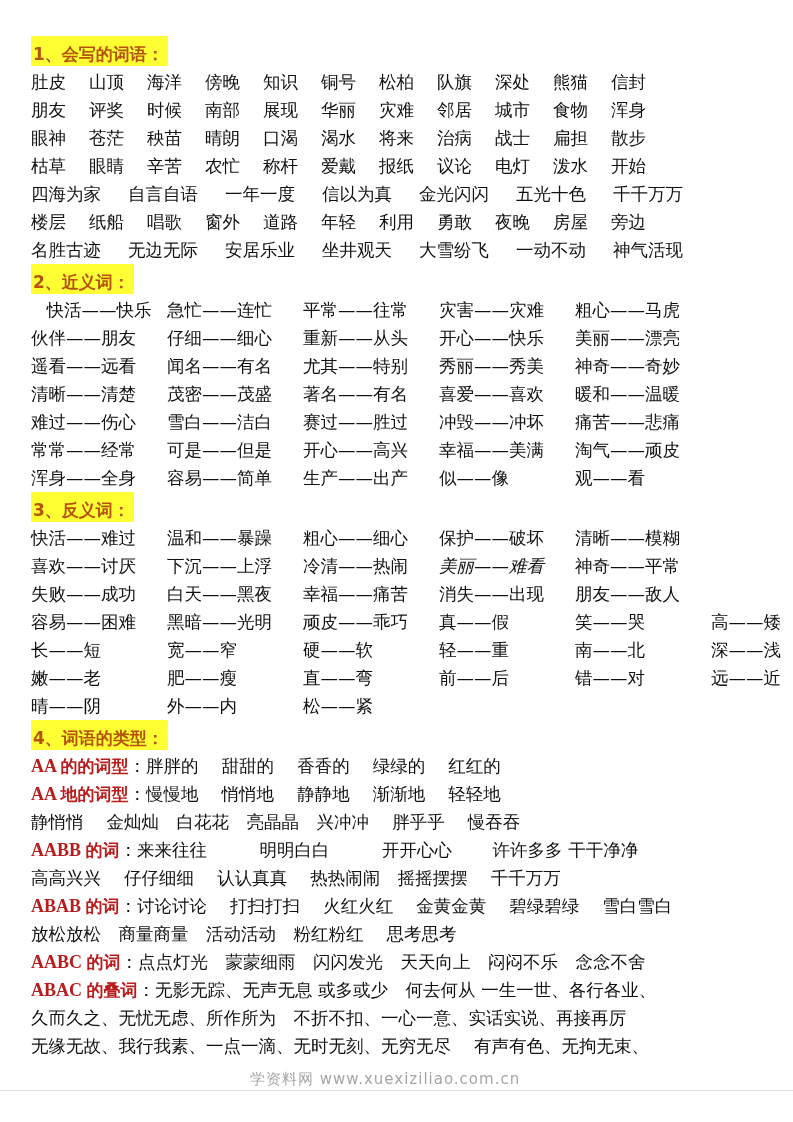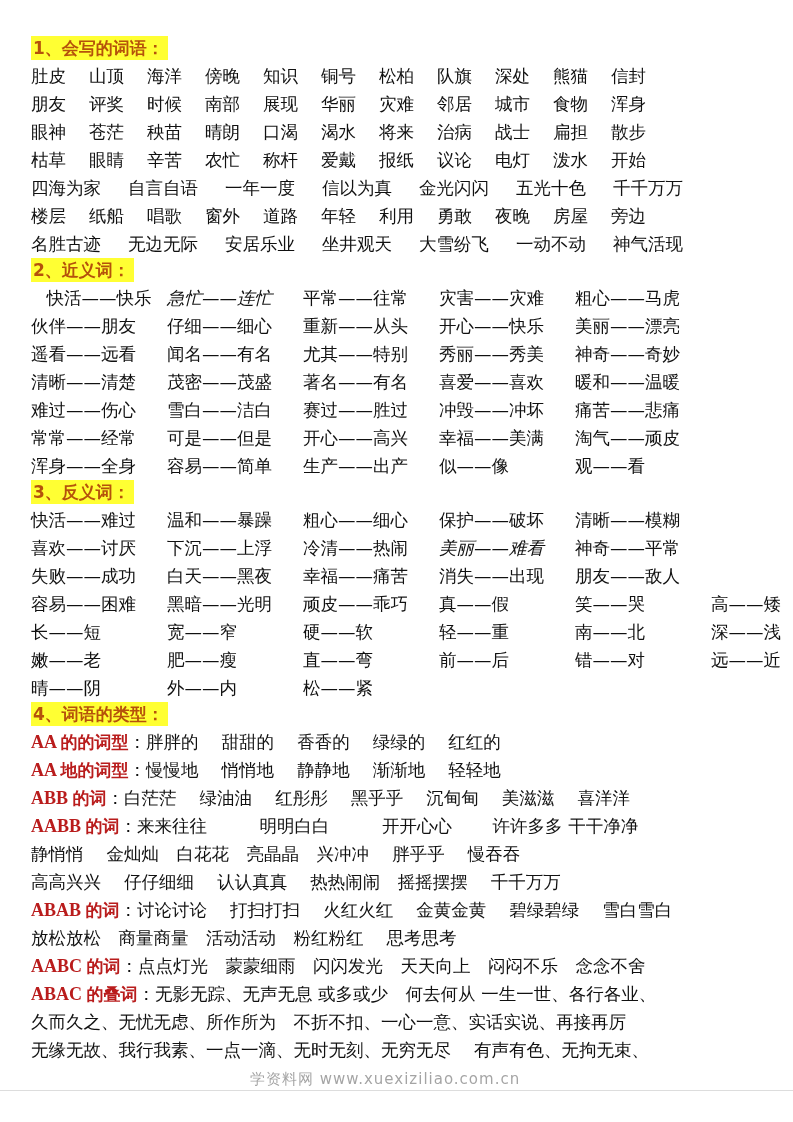--- a/index.html
+++ b/index.html
@@ -3,21 +3,21 @@
 <meta charset="utf-8">
 <style>
   html, body { margin: 0; padding: 0; background: #ffffff; }
   body {
     width: 793px; height: 1122px; overflow: hidden; position: relative;
     font-family: "DejaVu Sans", sans-serif; color: #111;
   }
   .page { position: absolute; left: 31px; top: 36px; width: 760px; }
   .heading {
     display: inline-block; background: #ffff33; color: #b5520b;
-    font-weight: bold; font-size: 17px; line-height: 22px; padding: 1px 4px 1px 2px;
+    font-weight: bold; font-size: 17px; line-height: 22px; padding: 7px 4px 1px 2px;
     margin: 0 0 2px 0;
   }
   .row { height: 28px; line-height: 28px; font-size: 17.5px; white-space: nowrap; font-weight: 500; }
   .row span.w { display: inline-block; }
   .sec1 .w { width: 58px; }
   .sec1 .idiom { width: 97px; }
   .pair { display: inline-block; }
   .lbl { color: #b91c1c; font-weight: bold; font-family: "Liberation Serif", serif; font-size: 18px; }
   .lbl .cn { font-family: "DejaVu Sans", sans-serif; font-size: 17px; }
   .footer-line { position: absolute; left: 0; top: 1090px; width: 793px; height: 1px; background: #ddd; }
@@ -40,21 +40,21 @@
         <div class="row sec1"><span class="w">枯草</span><span class="w">眼睛</span><span class="w">辛苦</span><span class="w">农忙</span><span class="w">称杆</span><span class="w">爱戴</span><span class="w">报纸</span><span class="w">议论</span><span class="w">电灯</span><span class="w">泼水</span><span class="w">开始</span></div>
         <div class="row sec1"><span class="w idiom">四海为家</span><span class="w idiom">自言自语</span><span class="w idiom">一年一度</span><span class="w idiom">信以为真</span><span class="w idiom">金光闪闪</span><span class="w idiom">五光十色</span><span class="w idiom">千千万万</span></div>
         <div class="row sec1"><span class="w">楼层</span><span class="w">纸船</span><span class="w">唱歌</span><span class="w">窗外</span><span class="w">道路</span><span class="w">年轻</span><span class="w">利用</span><span class="w">勇敢</span><span class="w">夜晚</span><span class="w">房屋</span><span class="w">旁边</span></div>
         <div class="row sec1"><span class="w idiom">名胜古迹</span><span class="w idiom">无边无际</span><span class="w idiom">安居乐业</span><span class="w idiom">坐井观天</span><span class="w idiom">大雪纷飞</span><span class="w idiom">一动不动</span><span class="w idiom">神气活现</span></div>
       </div>
   </div>
 
   <div>
     <div class="heading">2、近义词：</div>
     <div id="s2rows">
-        <div class="row"><span class="pair" style="width: 136px; text-align: center;">快活——快乐</span><span class="pair" style="width: 136px; font-style: italic;">急忙——连忙</span><span class="pair" style="width: 136px;">平常——往常</span><span class="pair" style="width: 136px;">灾害——灾难</span><span class="pair" style="width: 136px;">粗心——马虎</span></div>
+        <div class="row"><span class="pair" style="width: 136px; text-align: center;">快活——快乐</span><span class="pair" style="width: 136px;">急忙——连忙</span><span class="pair" style="width: 136px;">平常——往常</span><span class="pair" style="width: 136px;">灾害——灾难</span><span class="pair" style="width: 136px;">粗心——马虎</span></div>
         <div class="row"><span class="pair" style="width: 136px;">伙伴——朋友</span><span class="pair" style="width: 136px;">仔细——细心</span><span class="pair" style="width: 136px;">重新——从头</span><span class="pair" style="width: 136px;">开心——快乐</span><span class="pair" style="width: 136px;">美丽——漂亮</span></div>
         <div class="row"><span class="pair" style="width: 136px;">遥看——远看</span><span class="pair" style="width: 136px;">闻名——有名</span><span class="pair" style="width: 136px;">尤其——特别</span><span class="pair" style="width: 136px;">秀丽——秀美</span><span class="pair" style="width: 136px;">神奇——奇妙</span></div>
         <div class="row"><span class="pair" style="width: 136px;">清晰——清楚</span><span class="pair" style="width: 136px;">茂密——茂盛</span><span class="pair" style="width: 136px;">著名——有名</span><span class="pair" style="width: 136px;">喜爱——喜欢</span><span class="pair" style="width: 136px;">暖和——温暖</span></div>
         <div class="row"><span class="pair" style="width: 136px;">难过——伤心</span><span class="pair" style="width: 136px;">雪白——洁白</span><span class="pair" style="width: 136px;">赛过——胜过</span><span class="pair" style="width: 136px;">冲毁——冲坏</span><span class="pair" style="width: 136px;">痛苦——悲痛</span></div>
         <div class="row"><span class="pair" style="width: 136px;">常常——经常</span><span class="pair" style="width: 136px;">可是——但是</span><span class="pair" style="width: 136px;">开心——高兴</span><span class="pair" style="width: 136px;">幸福——美满</span><span class="pair" style="width: 136px;">淘气——顽皮</span></div>
         <div class="row"><span class="pair" style="width: 136px;">浑身——全身</span><span class="pair" style="width: 136px;">容易——简单</span><span class="pair" style="width: 136px;">生产——出产</span><span class="pair" style="width: 136px;">似——像</span><span class="pair" style="width: 136px;">观——看</span></div>
       </div>
   </div>
 
   <div>
@@ -68,23 +68,22 @@
         <div class="row"><span class="pair" style="width: 136px;">嫩——老</span><span class="pair" style="width: 136px;">肥——瘦</span><span class="pair" style="width: 136px;">直——弯</span><span class="pair" style="width: 136px;">前——后</span><span class="pair" style="width: 136px;">错——对</span><span class="pair" style="width: 136px;">远——近</span></div>
         <div class="row"><span class="pair" style="width: 136px;">晴——阴</span><span class="pair" style="width: 136px;">外——内</span><span class="pair" style="width: 136px;">松——紧</span></div>
       </div>
   </div>
 
   <div>
     <div class="heading">4、词语的类型：</div>
     <div id="s4rows">
         <div class="row"><span class="lbl"><span>AA </span><span class="cn">的的词型</span></span><span>：</span><span>胖胖的　 甜甜的　 香香的　 绿绿的　 红红的</span></div>
         <div class="row"><span class="lbl"><span>AA </span><span class="cn">地的词型</span></span><span>：</span><span>慢慢地　 悄悄地　 静静地　 渐渐地　 轻轻地</span></div>
-        <div class="row"><span class="lbl"><span>ABB </span><span class="cn">的词</span></span><span>：</span><span>白茫茫　  绿油油　  红彤彤　  黑乎乎　  沉甸甸　  美滋滋　  喜洋洋</span></div>
+        <div class="row"><span>静悄悄　  金灿灿　白花花　亮晶晶　兴冲冲　   胖乎乎　  慢吞吞</span></div>
         <div class="row"><span class="lbl"><span>AABB </span><span class="cn">的词</span></span><span>：</span><span>来来往往　　　明明白白　　　开开心心　　 许许多多 干干净净</span></div>
-        <div class="row"><span>静悄悄　  金灿灿　白花花　亮晶晶　兴冲冲　   胖乎乎　  慢吞吞</span></div>
         <div class="row"><span>高高兴兴　 仔仔细细　 认认真真　 热热闹闹　摇摇摆摆　  千千万万</span></div>
         <div class="row"><span class="lbl"><span>ABAB </span><span class="cn">的词</span></span><span>：</span><span>讨论讨论　 打扫打扫　 火红火红　 金黄金黄　 碧绿碧绿　 雪白雪白</span></div>
         <div class="row"><span>放松放松　商量商量　活动活动　粉红粉红　 思考思考</span></div>
         <div class="row"><span class="lbl"><span>AABC </span><span class="cn">的词</span></span><span>：</span><span>点点灯光　蒙蒙细雨　闪闪发光　天天向上　闷闷不乐　念念不舍</span></div>
         <div class="row"><span class="lbl"><span>ABAC </span><span class="cn">的叠词</span></span><span>：</span><span>无影无踪、无声无息 或多或少　何去何从 一生一世、各行各业、</span></div>
         <div class="row"><span>久而久之、无忧无虑、所作所为　不折不扣、一心一意、实话实说、再接再厉</span></div>
         <div class="row"><span>无缘无故、我行我素、一点一滴、无时无刻、无穷无尽　 有声有色、无拘无束、</span></div>
       </div>
   </div>
 </div>

